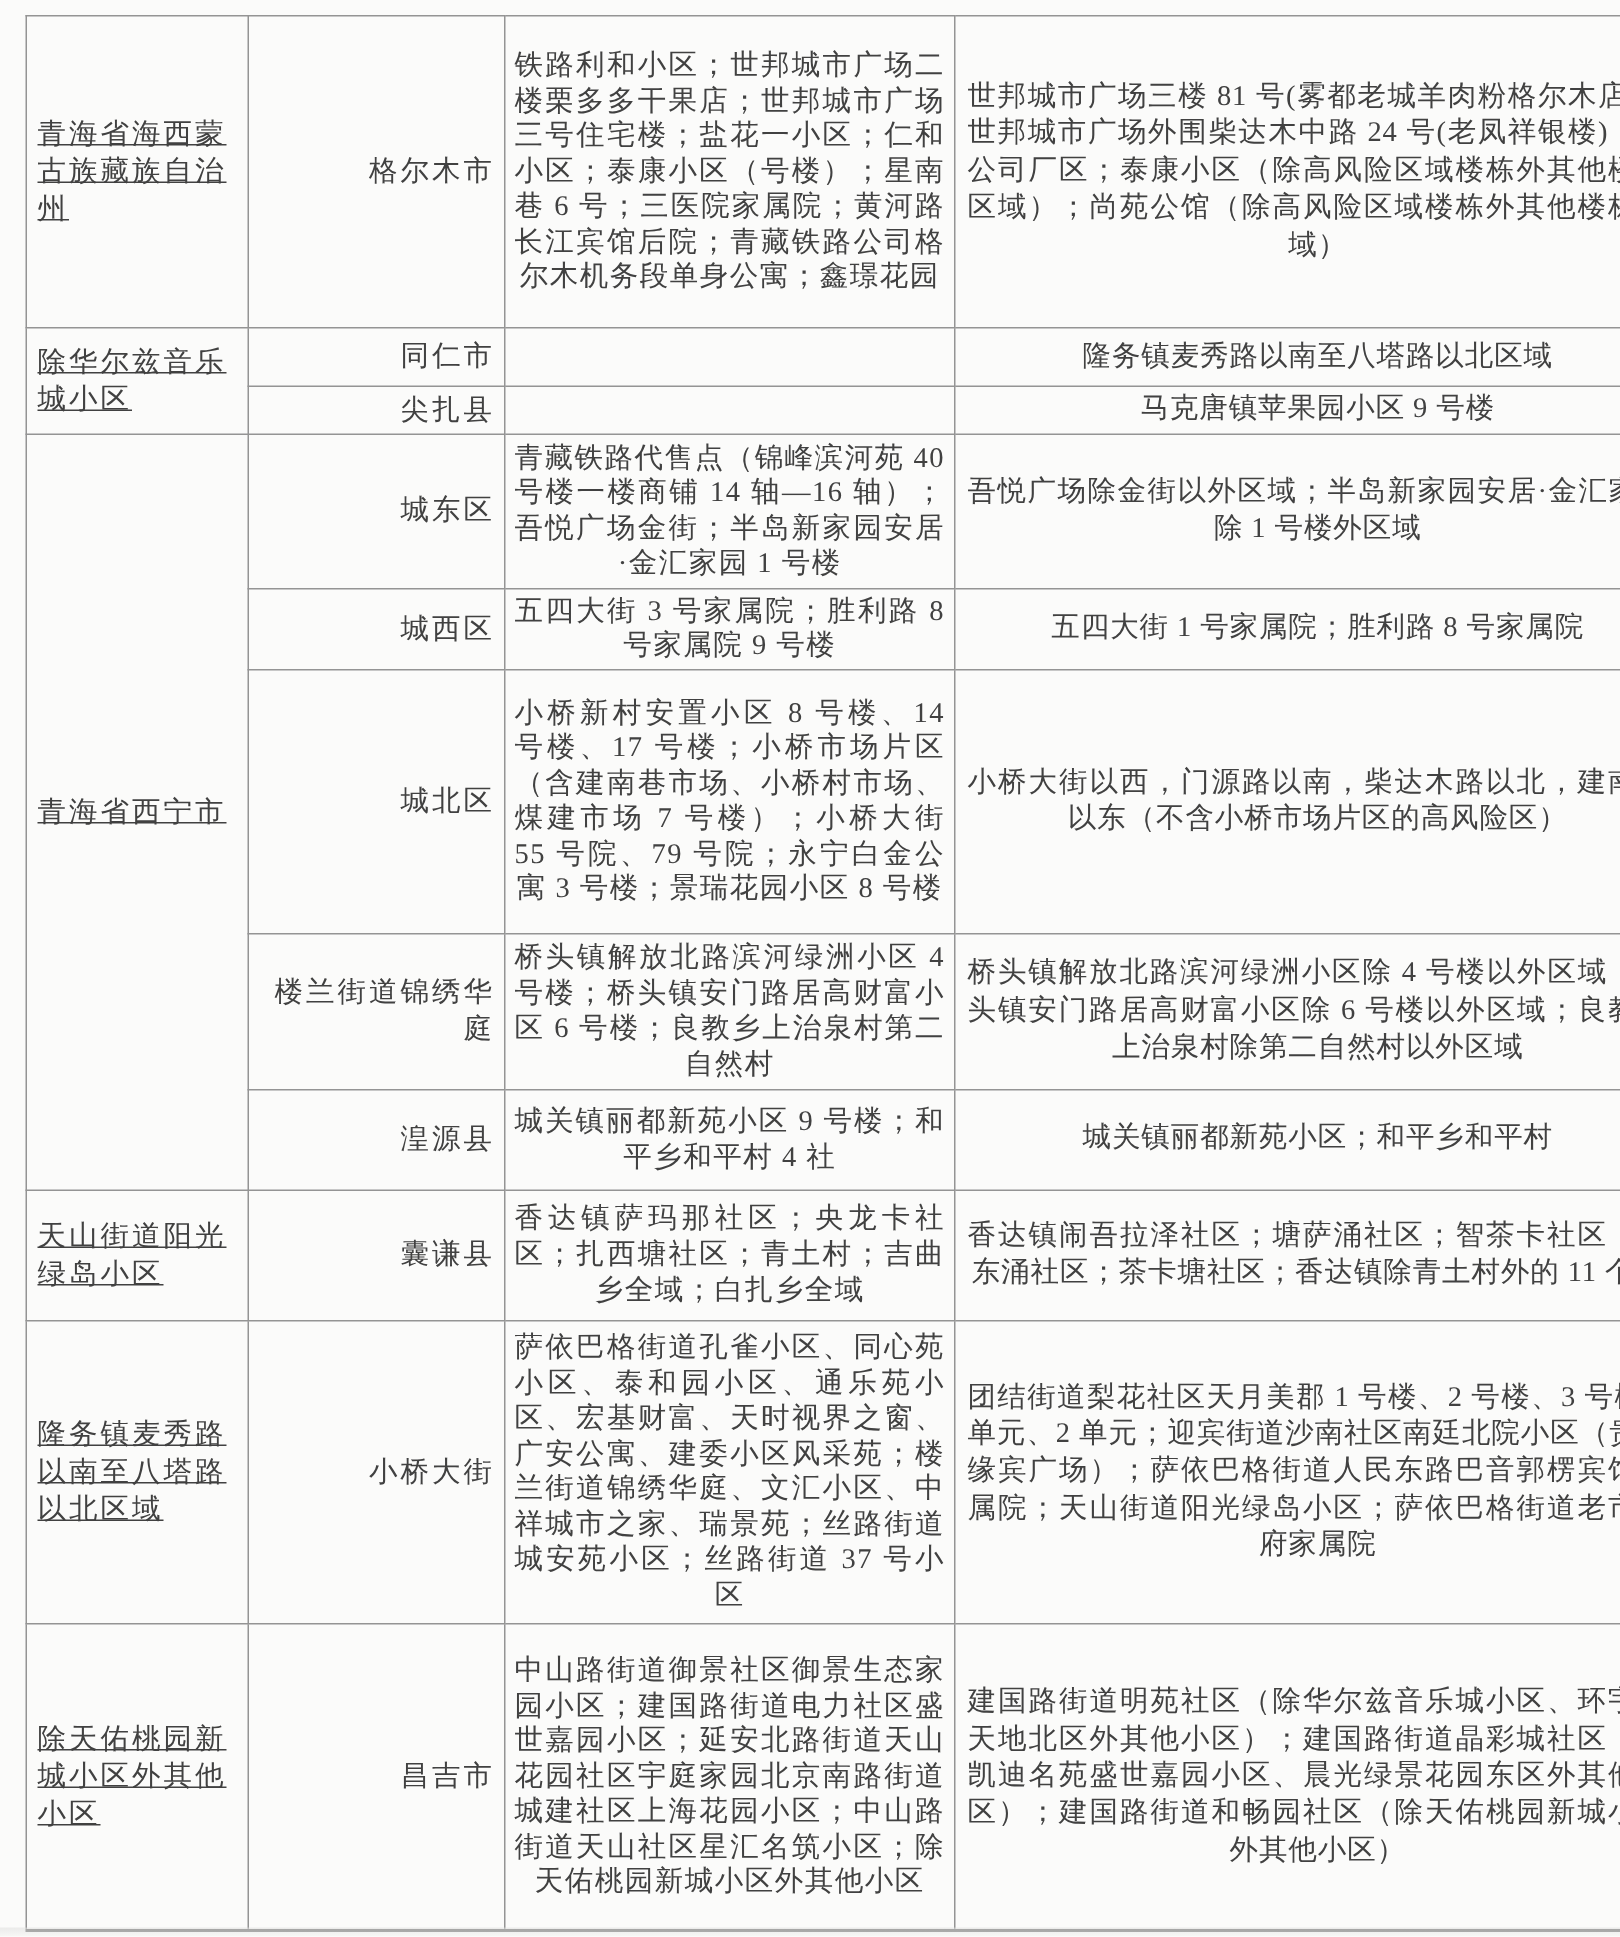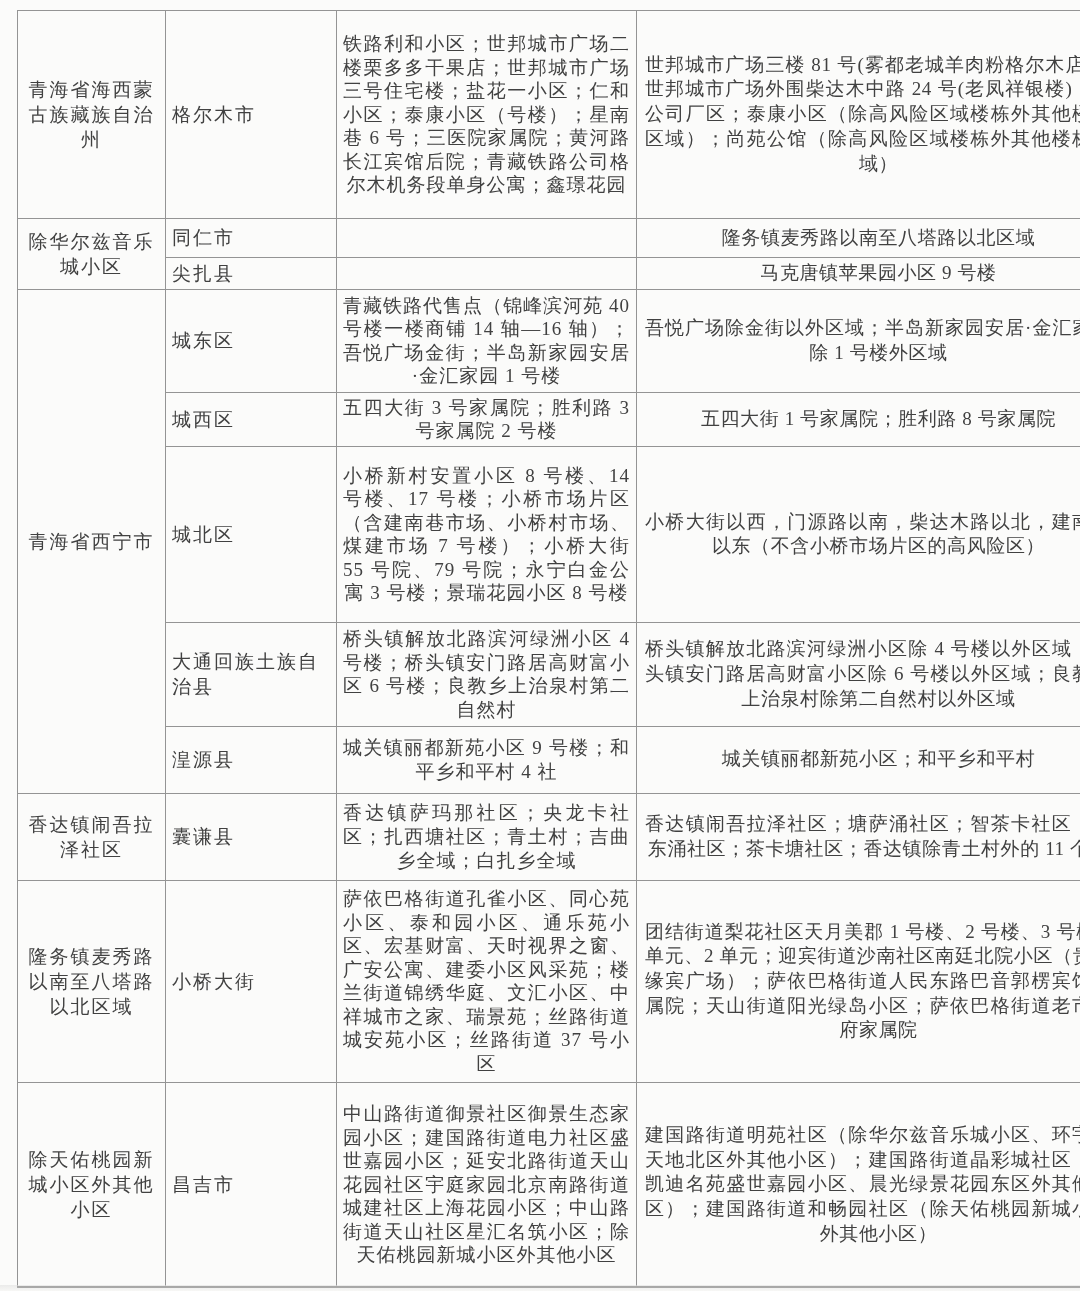--- a/index.html
+++ b/index.html
@@ -24,28 +24,28 @@
     table-layout: fixed;
   }
   table.risk-table td {
     border: 1px solid #949494;
     vertical-align: middle;
     font-size: 19px;
     background: transparent;
   }
   td.province {
     width: 133px;
-    text-align: center;
     line-height: 1.32;
     letter-spacing: 2px;
     padding: 2px 7px;
+    text-decoration: underline;
   }
   td.city {
     width: 158px;
-    text-align: left;
+    text-align: right;
     line-height: 1.32;
     letter-spacing: 2px;
     padding: 2px 6px;
   }
   td.list-a {
     width: 287px;
     padding: 3px 6px;
     text-align: justify;
     text-align-last: center;
     line-height: 1.24;
@@ -95,40 +95,40 @@
         <td class="list-b">马克唐镇苹果园小区 9 号楼</td>
       </tr>
       <tr style="height: 103px;">
         <td class="province" rowspan="5">青海省西宁市</td>
         <td class="city">城东区</td>
         <td class="list-a">青藏铁路代售点（锦峰滨河苑 40 号楼一楼商铺 14 轴—16 轴）；吾悦广场金街；半岛新家园安居·金汇家园 1 号楼</td>
         <td class="list-b">吾悦广场除金街以外区域；半岛新家园安居·金汇家园除 1 号楼外区域</td>
       </tr>
       <tr style="height: 53px;">
         <td class="city">城西区</td>
-        <td class="list-a">五四大街 3 号家属院；胜利路 3 号家属院 2 号楼</td>
+        <td class="list-a">五四大街 3 号家属院；胜利路 8 号家属院 9 号楼</td>
         <td class="list-b">五四大街 1 号家属院；胜利路 8 号家属院</td>
       </tr>
       <tr style="height: 176px;">
         <td class="city">城北区</td>
         <td class="list-a">小桥新村安置小区 8 号楼、14 号楼、17 号楼；小桥市场片区（含建南巷市场、小桥村市场、煤建市场 7 号楼）；小桥大街 55 号院、79 号院；永宁白金公寓 3 号楼；景瑞花园小区 8 号楼</td>
         <td class="list-b">小桥大街以西，门源路以南，柴达木路以北，建南巷以东（不含小桥市场片区的高风险区）</td>
       </tr>
       <tr style="height: 104px;">
-        <td class="city">大通回族土族自治县</td>
+        <td class="city">楼兰街道锦绣华庭</td>
         <td class="list-a">桥头镇解放北路滨河绿洲小区 4 号楼；桥头镇安门路居高财富小区 6 号楼；良教乡上治泉村第二自然村</td>
         <td class="list-b">桥头镇解放北路滨河绿洲小区除 4 号楼以外区域；桥头镇安门路居高财富小区除 6 号楼以外区域；良教乡上治泉村除第二自然村以外区域</td>
       </tr>
       <tr style="height: 67px;">
         <td class="city">湟源县</td>
         <td class="list-a">城关镇丽都新苑小区 9 号楼；和平乡和平村 4 社</td>
         <td class="list-b">城关镇丽都新苑小区；和平乡和平村</td>
       </tr>
       <tr style="height: 87px;">
-        <td class="province" rowspan="1">香达镇闹吾拉泽社区</td>
+        <td class="province" rowspan="1">天山街道阳光绿岛小区</td>
         <td class="city">囊谦县</td>
         <td class="list-a">香达镇萨玛那社区；央龙卡社区；扎西塘社区；青土村；吉曲乡全域；白扎乡全域</td>
         <td class="list-b">香达镇闹吾拉泽社区；塘萨涌社区；智茶卡社区；格东涌社区；茶卡塘社区；香达镇除青土村外的 11 个村</td>
       </tr>
       <tr style="height: 202px;">
         <td class="province" rowspan="1">隆务镇麦秀路以南至八塔路以北区域</td>
         <td class="city">小桥大街</td>
         <td class="list-a">萨依巴格街道孔雀小区、同心苑小区、泰和园小区、通乐苑小区、宏基财富、天时视界之窗、广安公寓、建委小区风采苑；楼兰街道锦绣华庭、文汇小区、中祥城市之家、瑞景苑；丝路街道城安苑小区；丝路街道 37 号小区</td>
         <td class="list-b">团结街道梨花社区天月美郡 1 号楼、2 号楼、3 号楼 1 单元、2 单元；迎宾街道沙南社区南廷北院小区（贵中缘宾广场）；萨依巴格街道人民东路巴音郭楞宾馆家属院；天山街道阳光绿岛小区；萨依巴格街道老市政府家属院</td>
       </tr>

